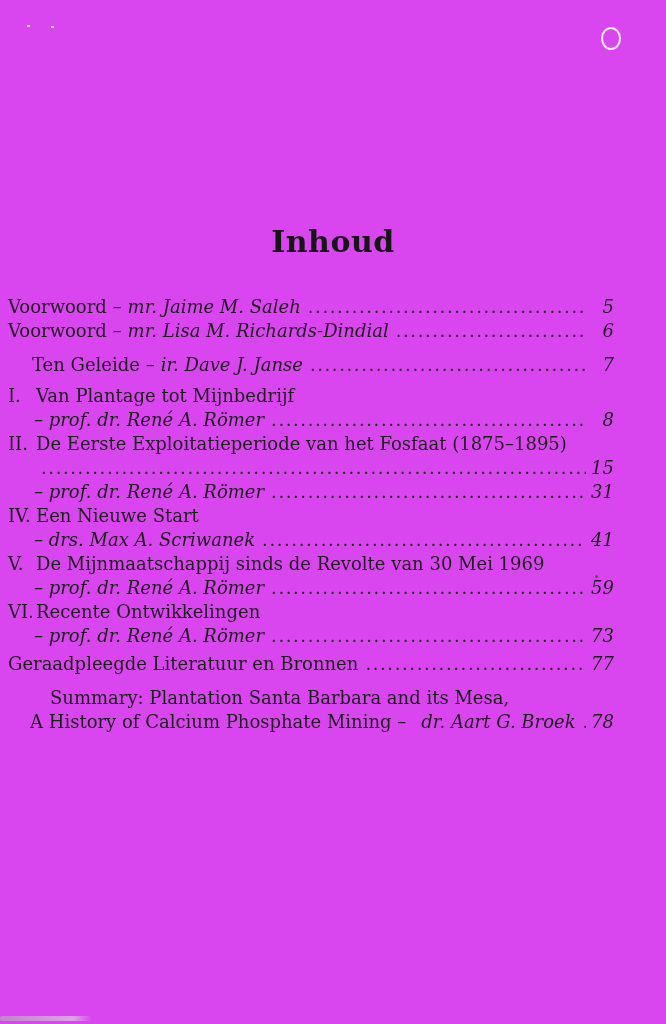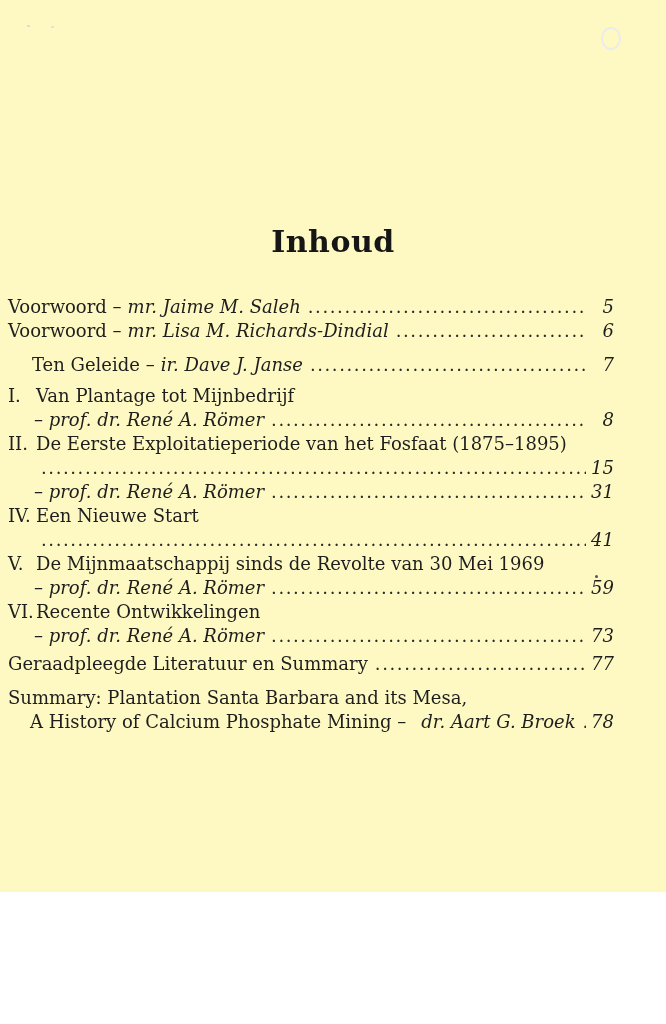--- a/index.html
+++ b/index.html
@@ -1,19 +1,19 @@
 <!DOCTYPE html>
 <html><head>
 <meta charset="utf-8">
 <style>
   html,body { margin:0; padding:0; background:#ffffff; }
   .page {
     position:relative;
-    width:666px; height:892px;
-    background:#fef9c3;
+    width:666px; height:1024px;
+    background:#d946ef;
     overflow:hidden;
     font-family:"DejaVu Serif","Liberation Serif",serif;
     font-size:18px; line-height:24px;
     color:#1e1e1e;
   }
   h1.title {
     margin:0; padding:223px 0 0 0;
     font-size:30px; line-height:37px;
     font-weight:700; letter-spacing:.5px;
     text-align:center; color:#161616;
@@ -31,21 +31,21 @@
     font-style:italic; flex:0 0 auto;
     min-width:23px; text-align:right; margin-left:5px;
   }
   .numeral { flex:0 0 auto; min-width:28px; }
   .ctitle { flex:1 1 auto; }
   .sub { padding-left:26px; }
   .sub2 { padding-left:22px; }
   .gap-tengeleide { margin-top:10px;margin-left:24px; }
   .chapters { margin-top:7px; }
   .back-first { margin-top:4px; }
-  .summary-first { margin-top:10px; }
+  .summary-first { margin-top:10px;margin-left:42px; }
   
   .artifact { position:absolute; pointer-events:none; }
   .speck-v { left:595px; top:575px; width:3px; height:3px; border-radius:50%; background:#555; }
   .speck-a { left:27px; top:25px; width:3px; height:2px; background:#dcdcdc; }
   .speck-b { left:51px; top:26px; width:3px; height:2px; background:#e0e0e0; }
   .ghost-ring { left:601px; top:27px; width:16px; height:19px; border:2px solid #ececec; border-radius:50%; }
   .smudge-bl { left:0; top:1016px; width:92px; height:5px; border-radius:2px; opacity:.55;
                background:linear-gradient(to right,#b5b5b5,#e8e8e8 80%,transparent); }
 </style>
 </head>
@@ -103,20 +103,21 @@
         <span class="author">– prof. dr. René A. Römer</span>
         <span class="leader">..........................................................................................................................................</span>
         <span class="pg">31</span>
       </div>
 
       <div class="row">
         <span class="numeral">IV.</span>
         <span class="ctitle">Een Nieuwe Start</span>
       </div>
       <div class="row sub">
+        <span class="author">– drs. Max A. Scriwanek</span>
         <span class="leader">..........................................................................................................................................</span>
         <span class="pg">41</span>
       </div>
 
       <div class="row">
         <span class="numeral">V.</span>
         <span class="ctitle">De Mijnmaatschappij sinds de Revolte van 30 Mei 1969</span>
       </div>
       <div class="row sub">
         <span class="author">– prof. dr. René A. Römer</span>
@@ -131,21 +132,21 @@
       <div class="row sub">
         <span class="author">– prof. dr. René A. Römer</span>
         <span class="leader">..........................................................................................................................................</span>
         <span class="pg">73</span>
       </div>
 
     </section>
 
     <section class="back">
       <div class="row back-first">
-        <span class="label">Geraadpleegde Literatuur en Summary</span>
+        <span class="label">Geraadpleegde Literatuur en Bronnen</span>
         <span class="leader">..........................................................................................................................................</span>
         <span class="pg">77</span>
       </div>
       <div class="row summary-first">
         <span class="label">Summary: Plantation Santa Barbara and its Mesa,</span>
       </div>
       <div class="row sub2">
         <span class="label">A History of Calcium Phosphate Mining –</span>
         <span class="author" style="margin-left:15px">dr. Aart G. Broek</span>
         <span class="leader">..........................................................................................................................................</span>

